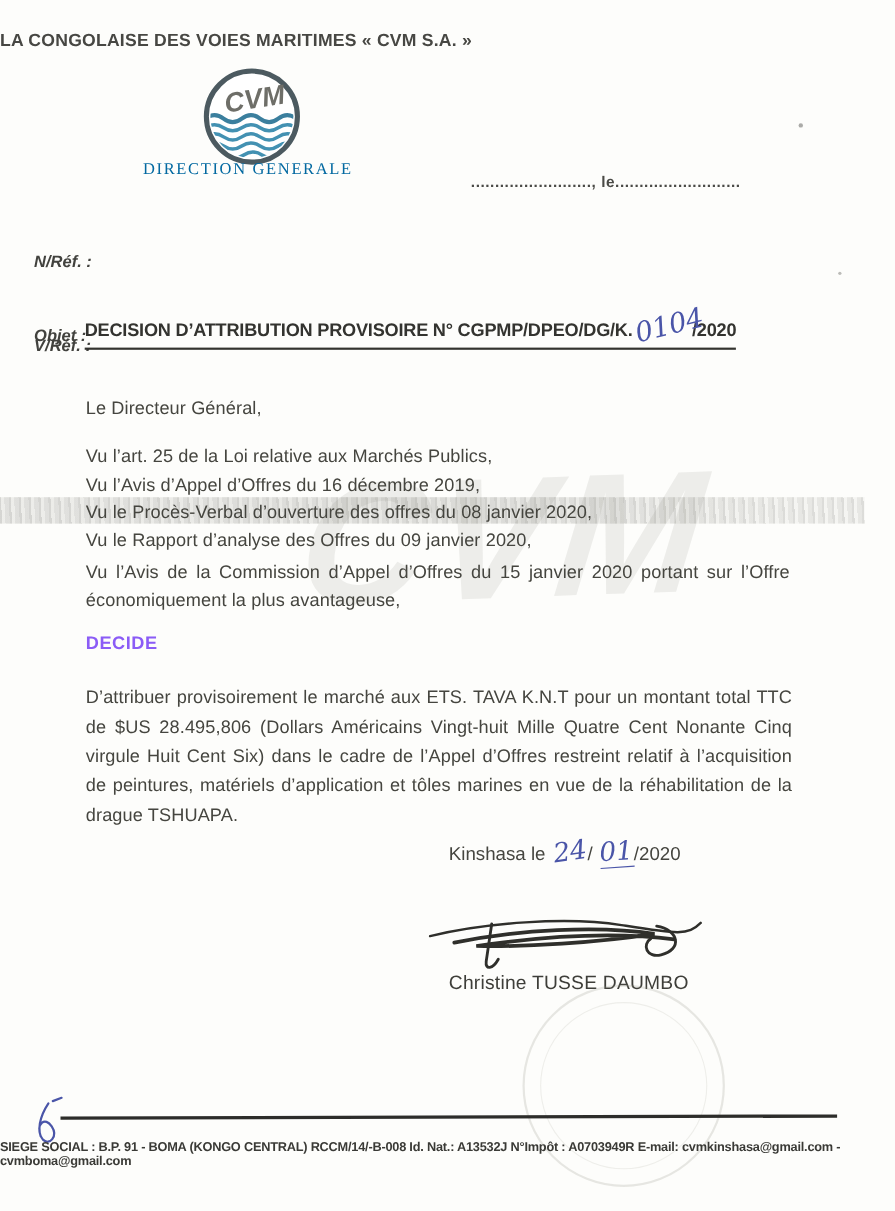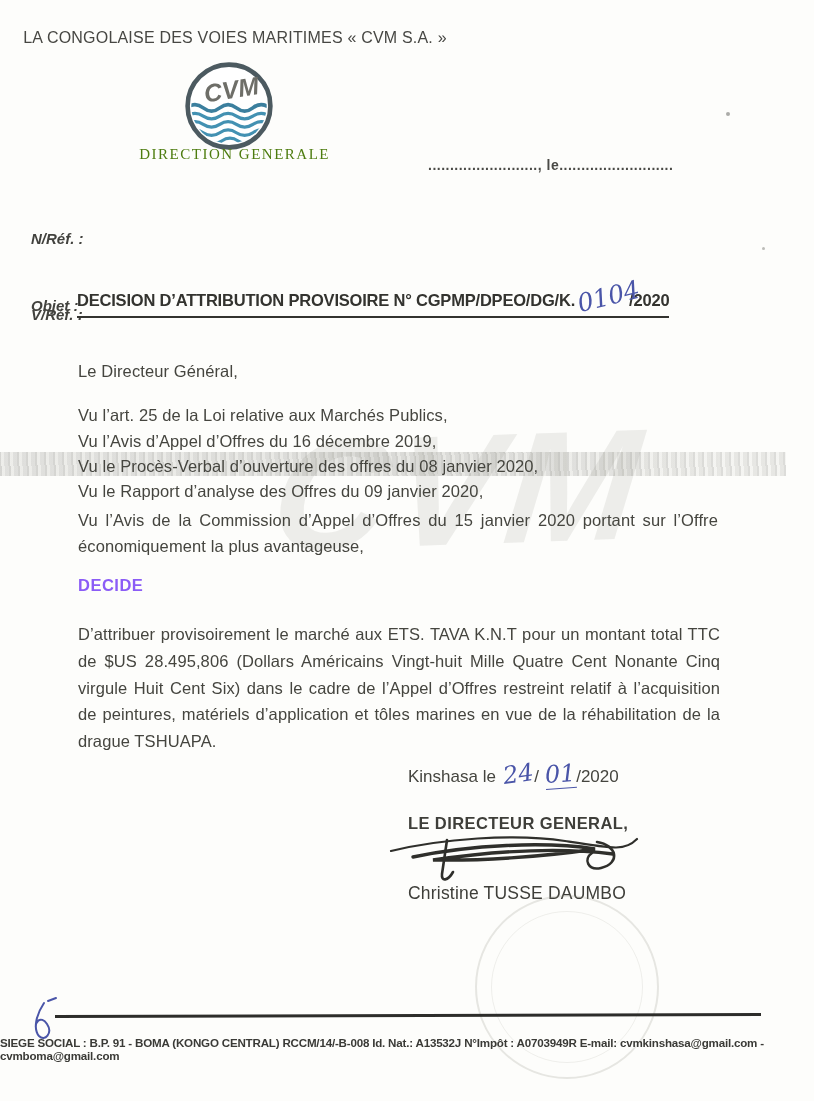--- a/index.html
+++ b/index.html
@@ -9,23 +9,23 @@
     margin:0 auto;
     background:#fdfdfb;
     overflow:hidden;
     font-family:"Liberation Sans", sans-serif;
     color:#3c3c38;
   }
   .abs{position:absolute;}
 
   
   .hdr1{top:11px;left:10px;width:450px;text-align:center;font-weight:bold;font-size:15px;letter-spacing:.3px;color:#4a4a46;}
-  .hdr2{top:29px;left:0px;width:470px;text-align:center;font-weight:normal;font-size:16px;letter-spacing:.2px;color:#474743;}
+  .hdr2{top:29px;left:0px;width:470px;font-weight:bold;font-size:16px;letter-spacing:.2px;color:#474743;}
   .logo{left:183px;top:60px;width:92px;height:92px;}
-  .direction{top:146px;left:130px;width:200px;text-align:right;font-family:"Liberation Serif", serif;font-size:15px;letter-spacing:1.5px;color:#4d7c0f;}
+  .direction{top:146px;left:130px;width:200px;text-align:left;font-family:"Liberation Serif", serif;font-size:15px;letter-spacing:1.5px;color:#0369a1;}
   .dateline{top:157px;left:428px;width:290px;font-size:14px;font-weight:bold;color:#4a4a46;letter-spacing:.5px;}
 
   
   .reflabel{left:31px;font-weight:bold;font-size:15px;color:#42423e;font-style:italic;}
   .nref{top:230px;}
   .vref{top:261px;margin-top:45px;}
   .objetlabel{top:297px;z-index:1;}
   .subject{
     top:291px;left:77px;z-index:2;
     font-weight:bold;font-size:16.5px;letter-spacing:-0.2px;
@@ -144,21 +144,20 @@
 
   <div class="abs decide">DECIDE</div>
   <div class="abs bodytext para">D’attribuer provisoirement le marché aux ETS. TAVA K.N.T pour un montant total TTC de $US 28.495,806 (Dollars Américains Vingt-huit Mille Quatre Cent Nonante Cinq virgule Huit Cent Six) dans le cadre de l’Appel d’Offres restreint relatif à l’acquisition de peintures, matériels d’application et tôles marines en vue de la réhabilitation de la drague TSHUAPA.</div>
 
   <div class="abs kinshasa">
     <span>Kinshasa le</span>
     <span class="handday">24</span><span>/</span>
     <span class="handmonth">01</span><span>/2020</span>
   </div>
 
-  <div class="abs dgtitle">LE DIRECTEUR GENERAL,</div>
 
   <svg class="abs signature" viewBox="0 0 260 62" fill="none">
     <path d="M6 24 C 55 12 130 6 180 14 S 240 24 252 12" stroke="#2f2f2b" stroke-width="2.2" stroke-linecap="round"></path>
     <path d="M28 30 C 85 18 160 14 210 22 C 158 30 92 34 48 33 C 110 24 175 20 228 27" stroke="#2f2f2b" stroke-width="3.4" stroke-linecap="round"></path>
     <path d="M62 13 L 57 47 C 56 55 63 54 68 45" stroke="#2f2f2b" stroke-width="2.6" stroke-linecap="round"></path>
     <path d="M212 15 C 232 18 236 36 216 41 C 203 44 198 32 207 26" stroke="#2f2f2b" stroke-width="2.6" stroke-linecap="round"></path>
   </svg>
 
   <div class="abs dgname">Christine TUSSE DAUMBO</div>
 

